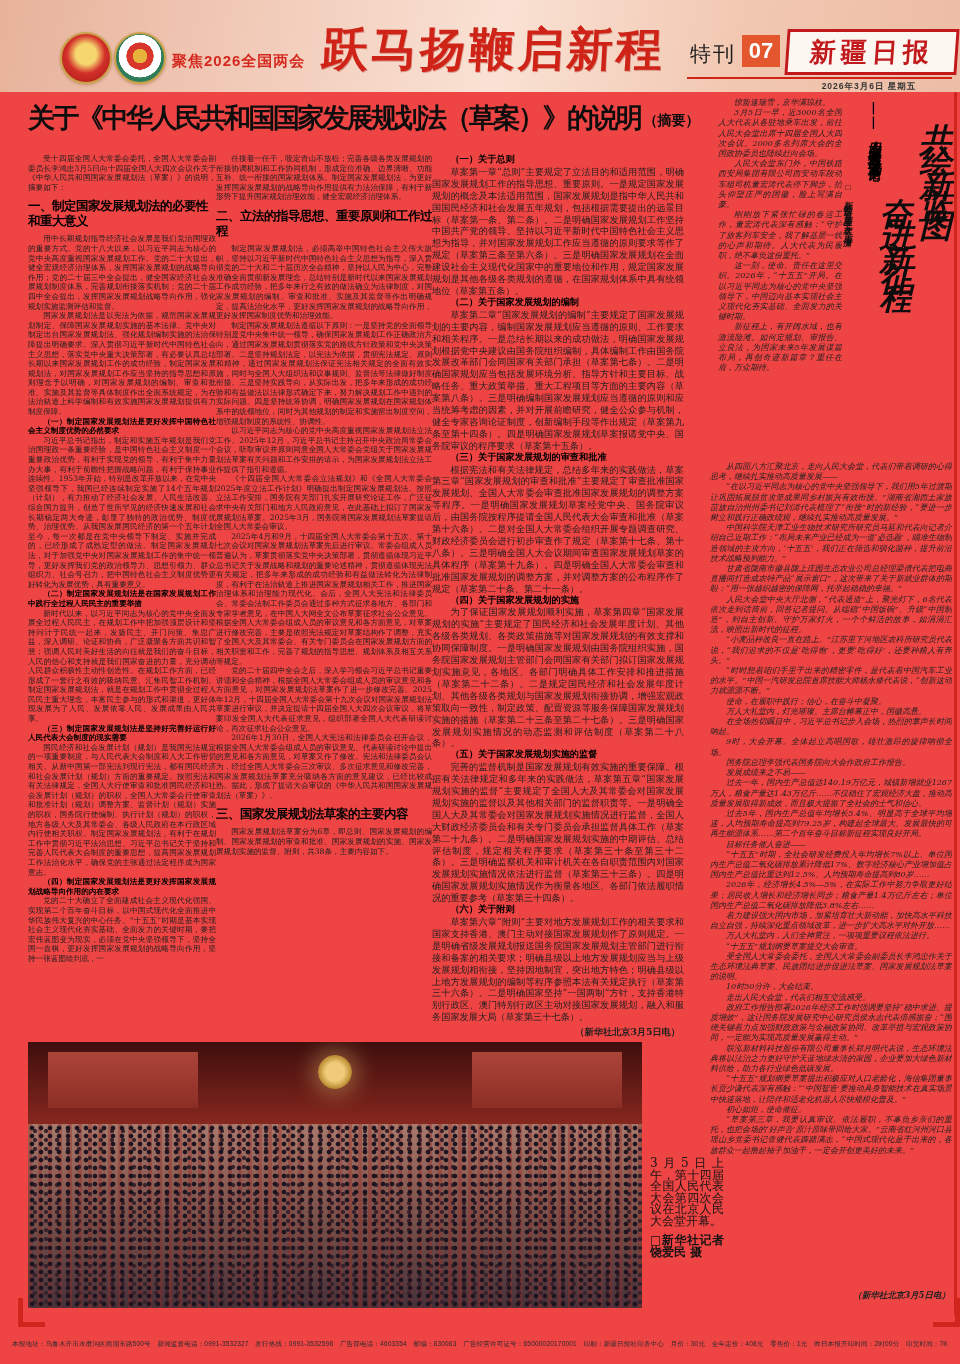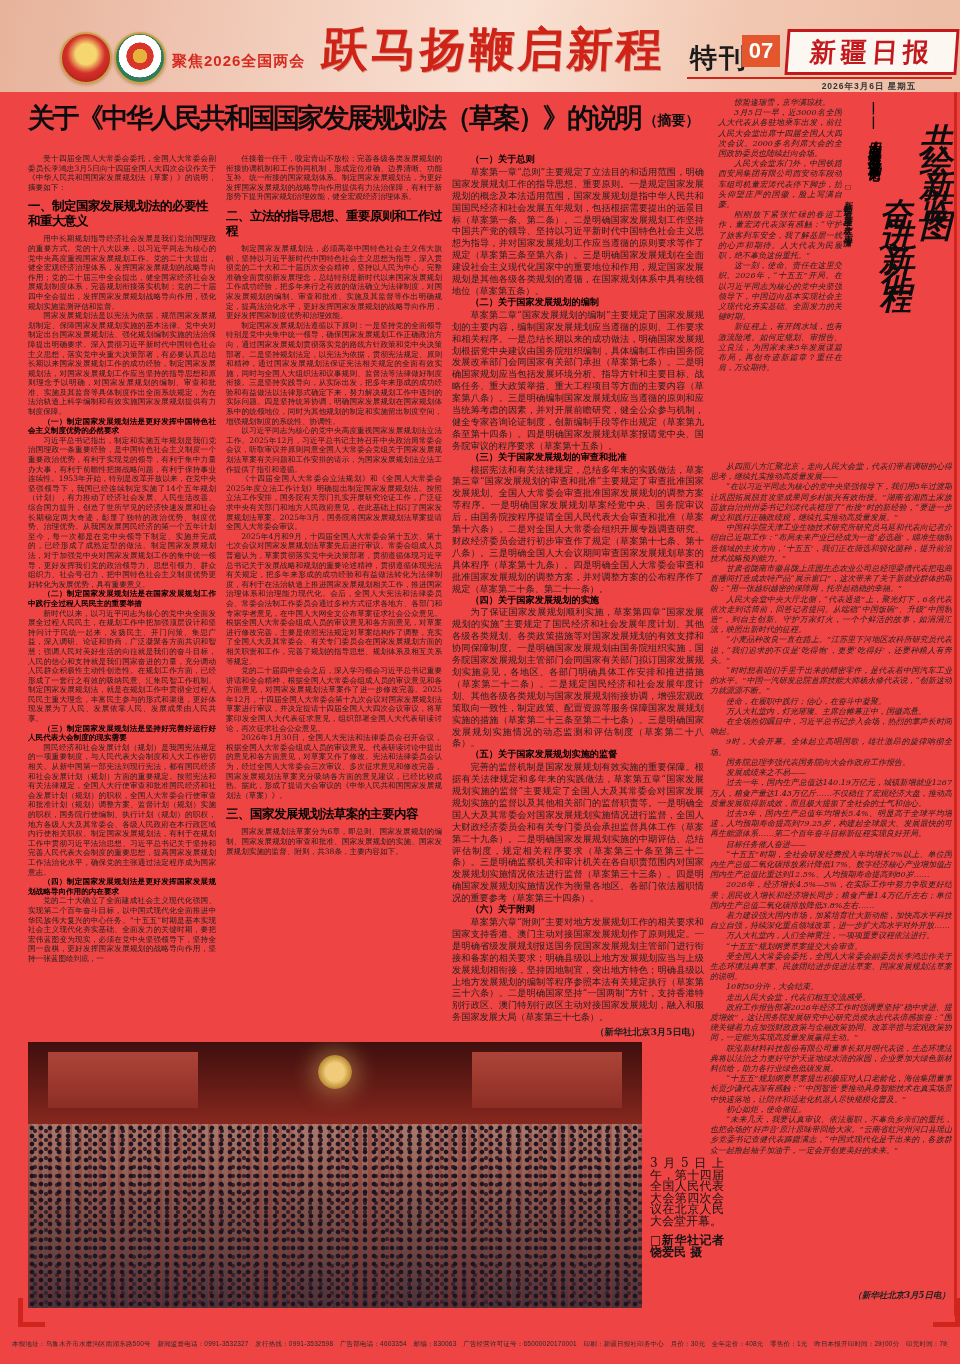--- a/index.html
+++ b/index.html
@@ -10,35 +10,35 @@
           background:linear-gradient(100deg,#e7b29a 0%,#f2ccba 28%,#f9e2d4 52%,#f2c8b2 76%,#edbda5 100%);}
   .emblem{position:absolute;top:32px;width:48px;height:48px;border-radius:50%;}
   .emblem.nat{left:60px;background:radial-gradient(circle at 50% 42%,#f5d66f 0 28%,#d3302a 52%,#a31410 100%);
               border:2px solid #caa24a;box-shadow:0 1px 3px rgba(120,40,20,.35);}
   .emblem.cppcc{left:114px;background:radial-gradient(circle at 50% 46%,#e7b33c 0 20%,#d8352b 21% 38%,#ffffff 39% 60%,#2f7d5b 61% 100%);
               border:2px solid #caa24a;box-shadow:0 1px 3px rgba(120,40,20,.35);}
   .focus-label{position:absolute;left:172px;top:52px;font-size:15px;font-weight:900;color:#d5281e;letter-spacing:1px;}
   .callig{position:absolute;left:322px;top:26px;font-family:"DejaVu Serif",serif;font-weight:900;
           font-size:46px;line-height:1;color:#cf2318;letter-spacing:3px;
           text-shadow:1px 1px 0 rgba(160,20,10,.35);transform:skewX(-3deg);}
-  .edition{position:absolute;left:690px;top:40px;font-size:27px;font-weight:700;color:#1b1b1b;letter-spacing:2px;}
+  .edition{position:absolute;left:690px;top:40px;font-size:21px;font-weight:400;color:#1b1b1b;letter-spacing:2px;}
   .pagenum{position:absolute;left:742px;top:35px;width:38px;height:32px;background:#e4572e;color:#fff;
            font-size:22px;font-weight:900;text-align:center;line-height:32px;}
   .masthead{position:absolute;left:786px;top:29px;width:166px;height:40px;border:3px solid #c2191c;
             background:#fdf7f1;color:#c2191c;font-family:"DejaVu Serif",serif;font-weight:900;
             font-size:26px;letter-spacing:5px;text-align:center;line-height:40px;transform:skewX(-4deg);}
   .banner-rule{position:absolute;left:687px;top:77px;width:265px;height:2px;background:#cf2318;}
   .dateline{position:absolute;left:786px;top:81px;width:166px;text-align:center;font-size:8.5px;
             font-weight:bold;color:#333;letter-spacing:1px;}
   
   .headline{position:absolute;left:28px;top:100px;font-size:27px;font-weight:900;color:#0d0d0d;
             letter-spacing:-2.5px;white-space:nowrap;font-family:"Liberation Sans",sans-serif;}
   .hl-note{font-size:14px;font-weight:700;letter-spacing:0;margin-left:3px;vertical-align:2px;}
   
-  .cols{position:absolute;left:28px;top:154px;width:676px;height:884px;display:flex;gap:10px;}
+  .cols{position:absolute;left:28px;top:154px;width:676px;height:884px;display:flex;}
   .col{overflow:hidden;font-family:"DejaVu Serif",serif;font-size:7.6px;line-height:9.6px;color:#1f1f1f;}
   .c1{width:188px;}.c2{width:216px;}
   .c3{width:252px;font-size:9.2px;line-height:11.9px;}
   .blk{margin:0;}
   .t-p{text-indent:2em;text-align:justify;}
   .t-h1{font-family:"Liberation Sans",sans-serif;font-weight:900;font-size:12.5px;line-height:1.2;
         color:#000;margin:7px 0 5px;letter-spacing:-0.5px;text-indent:0;}
   .t-h2{font-weight:bold;text-indent:2em;text-align:justify;color:#000;
         font-family:"Liberation Sans",sans-serif;}
   .t-sign{text-align:right;font-weight:bold;margin-top:3px;padding-right:4px;}
@@ -188,21 +188,21 @@
         <div class="blk t-p">着力建设强大国内市场，加紧培育壮大新动能，加快高水平科技自立自强，持续深化重点领域改革，进一步扩大高水平对外开放……</div>
         <div class="blk t-p">万人大礼堂内，人们全神贯注，一项项重要议程依法进行。</div>
         <div class="blk t-p">“十五五”规划纲要草案提交大会审查。</div>
         <div class="blk t-p">受全国人大常委会委托，全国人大常委会副委员长李鸿忠作关于生态环境法典草案、民族团结进步促进法草案、国家发展规划法草案的说明。</div>
         <div class="blk t-p">10时50分许，大会结束。</div>
         <div class="blk t-p">走出人民大会堂，代表们相互交流感受。</div>
         <div class="blk t-p">政府工作报告部署2026年经济工作时强调要坚持“稳中求进、提质增效”，这让国务院发展研究中心研究员侯永志代表倍感振奋：“围绕关键着力点加强财政政策与金融政策协同、改革举措与宏观政策协同，一定能为实现高质量发展赢得主动。”</div>
         <div class="blk t-p">联泓新材料科技股份有限公司董事长郑月明代表说，生态环境法典将以法治之力更好守护天蓝地绿水清的家园，企业要加大绿色新材料供给，助力各行业绿色低碳发展。</div>
         <div class="blk t-p">“十五五”规划纲要草案提出积极应对人口老龄化，海信集团董事长贾少谦代表深有感触：“‘中国智造’要推动具身智能技术在真实场景中快速落地，让陪伴和适老化机器人尽快规模化普及。”</div>
         <div class="blk t-p">初心如炬，使命催征。</div>
-        <div class="blk t-p">“未来几天，我要认真审议、依法履职，不辜负乡亲们的重托，也把会场的‘好声音’原汁原味带回给大家。”云南省红河州河口县瑶山乡党委书记查健代表踌躇满志，“中国式现代化是干出来的，各族群众一起撸起袖子加油干，一定会开创更美好的未来。”</div>
+        <div class="blk t-p">“草案第三章，我要认真审议、依法履职，不辜负乡亲们的重托，也把会场的‘好声音’原汁原味带回给大家。”云南省红河州河口县瑶山乡党委书记查健代表踌躇满志，“中国式现代化是干出来的，各族群众一起撸起袖子加油干，一定会开创更美好的未来。”</div>
       </div>
     <div class="sb-sign">（新华社北京3月5日电）</div>
   </div>
 
   <div class="photo">
     <div class="ph-stage"></div>
     <div class="ph-screen l"></div>
     <div class="ph-screen r"></div>
     <div class="ph-emblem"></div>
     <div class="ph-crowd"></div>

